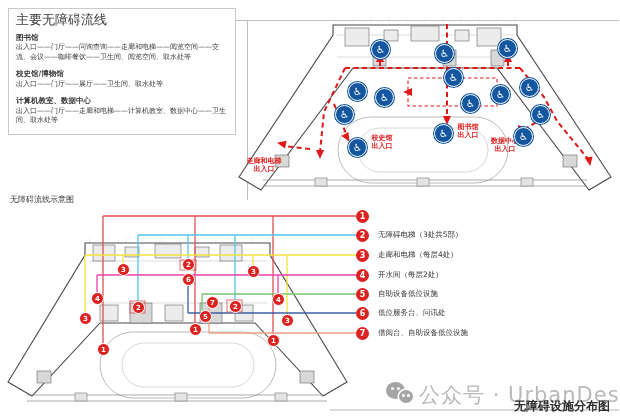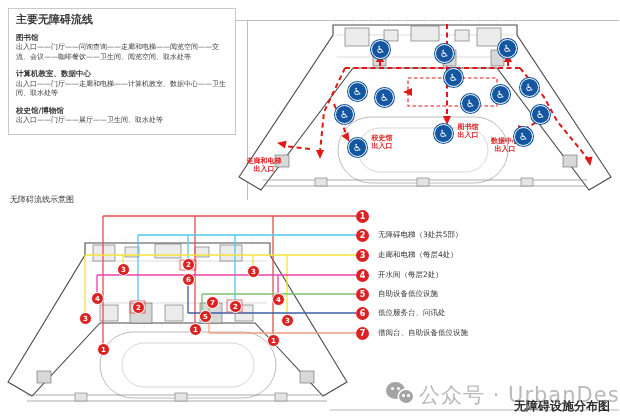--- a/index.html
+++ b/index.html
@@ -2,21 +2,21 @@
 <html><head>
 <meta charset="utf-8">
 <style>
   html,body{margin:0;padding:0;background:#fff;}
   .page{position:relative;width:620px;height:417px;background:#fff;overflow:hidden;
         font-family:"DejaVu Sans",sans-serif;color:#3a3a3a;}
   svg.bg{position:absolute;left:0;top:0;}
   
   .panel{position:absolute;left:8px;top:8px;width:212px;border:1px solid #c9c9c9;
          background:#fff;padding:6px 7px 8px 7px;font-size:7px;line-height:9.5px;}
-  .panel-title{font-size:11px;margin-bottom:8px;font-weight:bold;}
+  .panel-title{font-size:13px;margin-bottom:8px;}
   .sec{margin-top:7px;}
   .sec:first-child{margin-top:0;}
   .sec-h{font-weight:bold;font-size:7.5px;}
   .sec-b{margin-top:1px;}
   
   .ent-label{position:absolute;color:#e01f1f;font-weight:bold;font-size:7px;
              line-height:8px;text-align:center;}
   
   .wicon{position:absolute;width:17px;height:17px;margin:-9px 0 0 -9px;border-radius:50%;
          background:#14569f;color:#fff;display:flex;align-items:center;justify-content:center;
@@ -244,26 +244,26 @@
   </svg>
 
   <div class="panel">
     <div class="panel-title">主要无障碍流线</div>
     <div id="sections">
         <div class="sec">
           <div class="sec-h">图书馆</div>
           <div class="sec-b">出入口——门厅——问询查询——走廊和电梯——阅览空间——交流、会议——咖啡餐饮——卫生间、阅览空间、取水处等</div>
         </div>
         <div class="sec">
+          <div class="sec-h">校史馆/博物馆</div>
+          <div class="sec-b">出入口——门厅——展厅——卫生间、取水处等</div>
+        </div>
+        <div class="sec">
           <div class="sec-h">计算机教室、数据中心</div>
           <div class="sec-b">出入口——门厅——走廊和电梯——计算机教室、数据中心——卫生间、取水处等</div>
-        </div>
-        <div class="sec">
-          <div class="sec-h">校史馆/博物馆</div>
-          <div class="sec-b">出入口——门厅——展厅——卫生间、取水处等</div>
         </div>
       </div>
   </div>
 
   <div class="schematic-label">无障碍流线示意图</div>
 
   <div id="entranceLabels">
       <div class="ent-label" style="left: 238px; top: 157px; width: 52px;">
         <div>走廊和电梯</div>
         <div>出入口</div>

